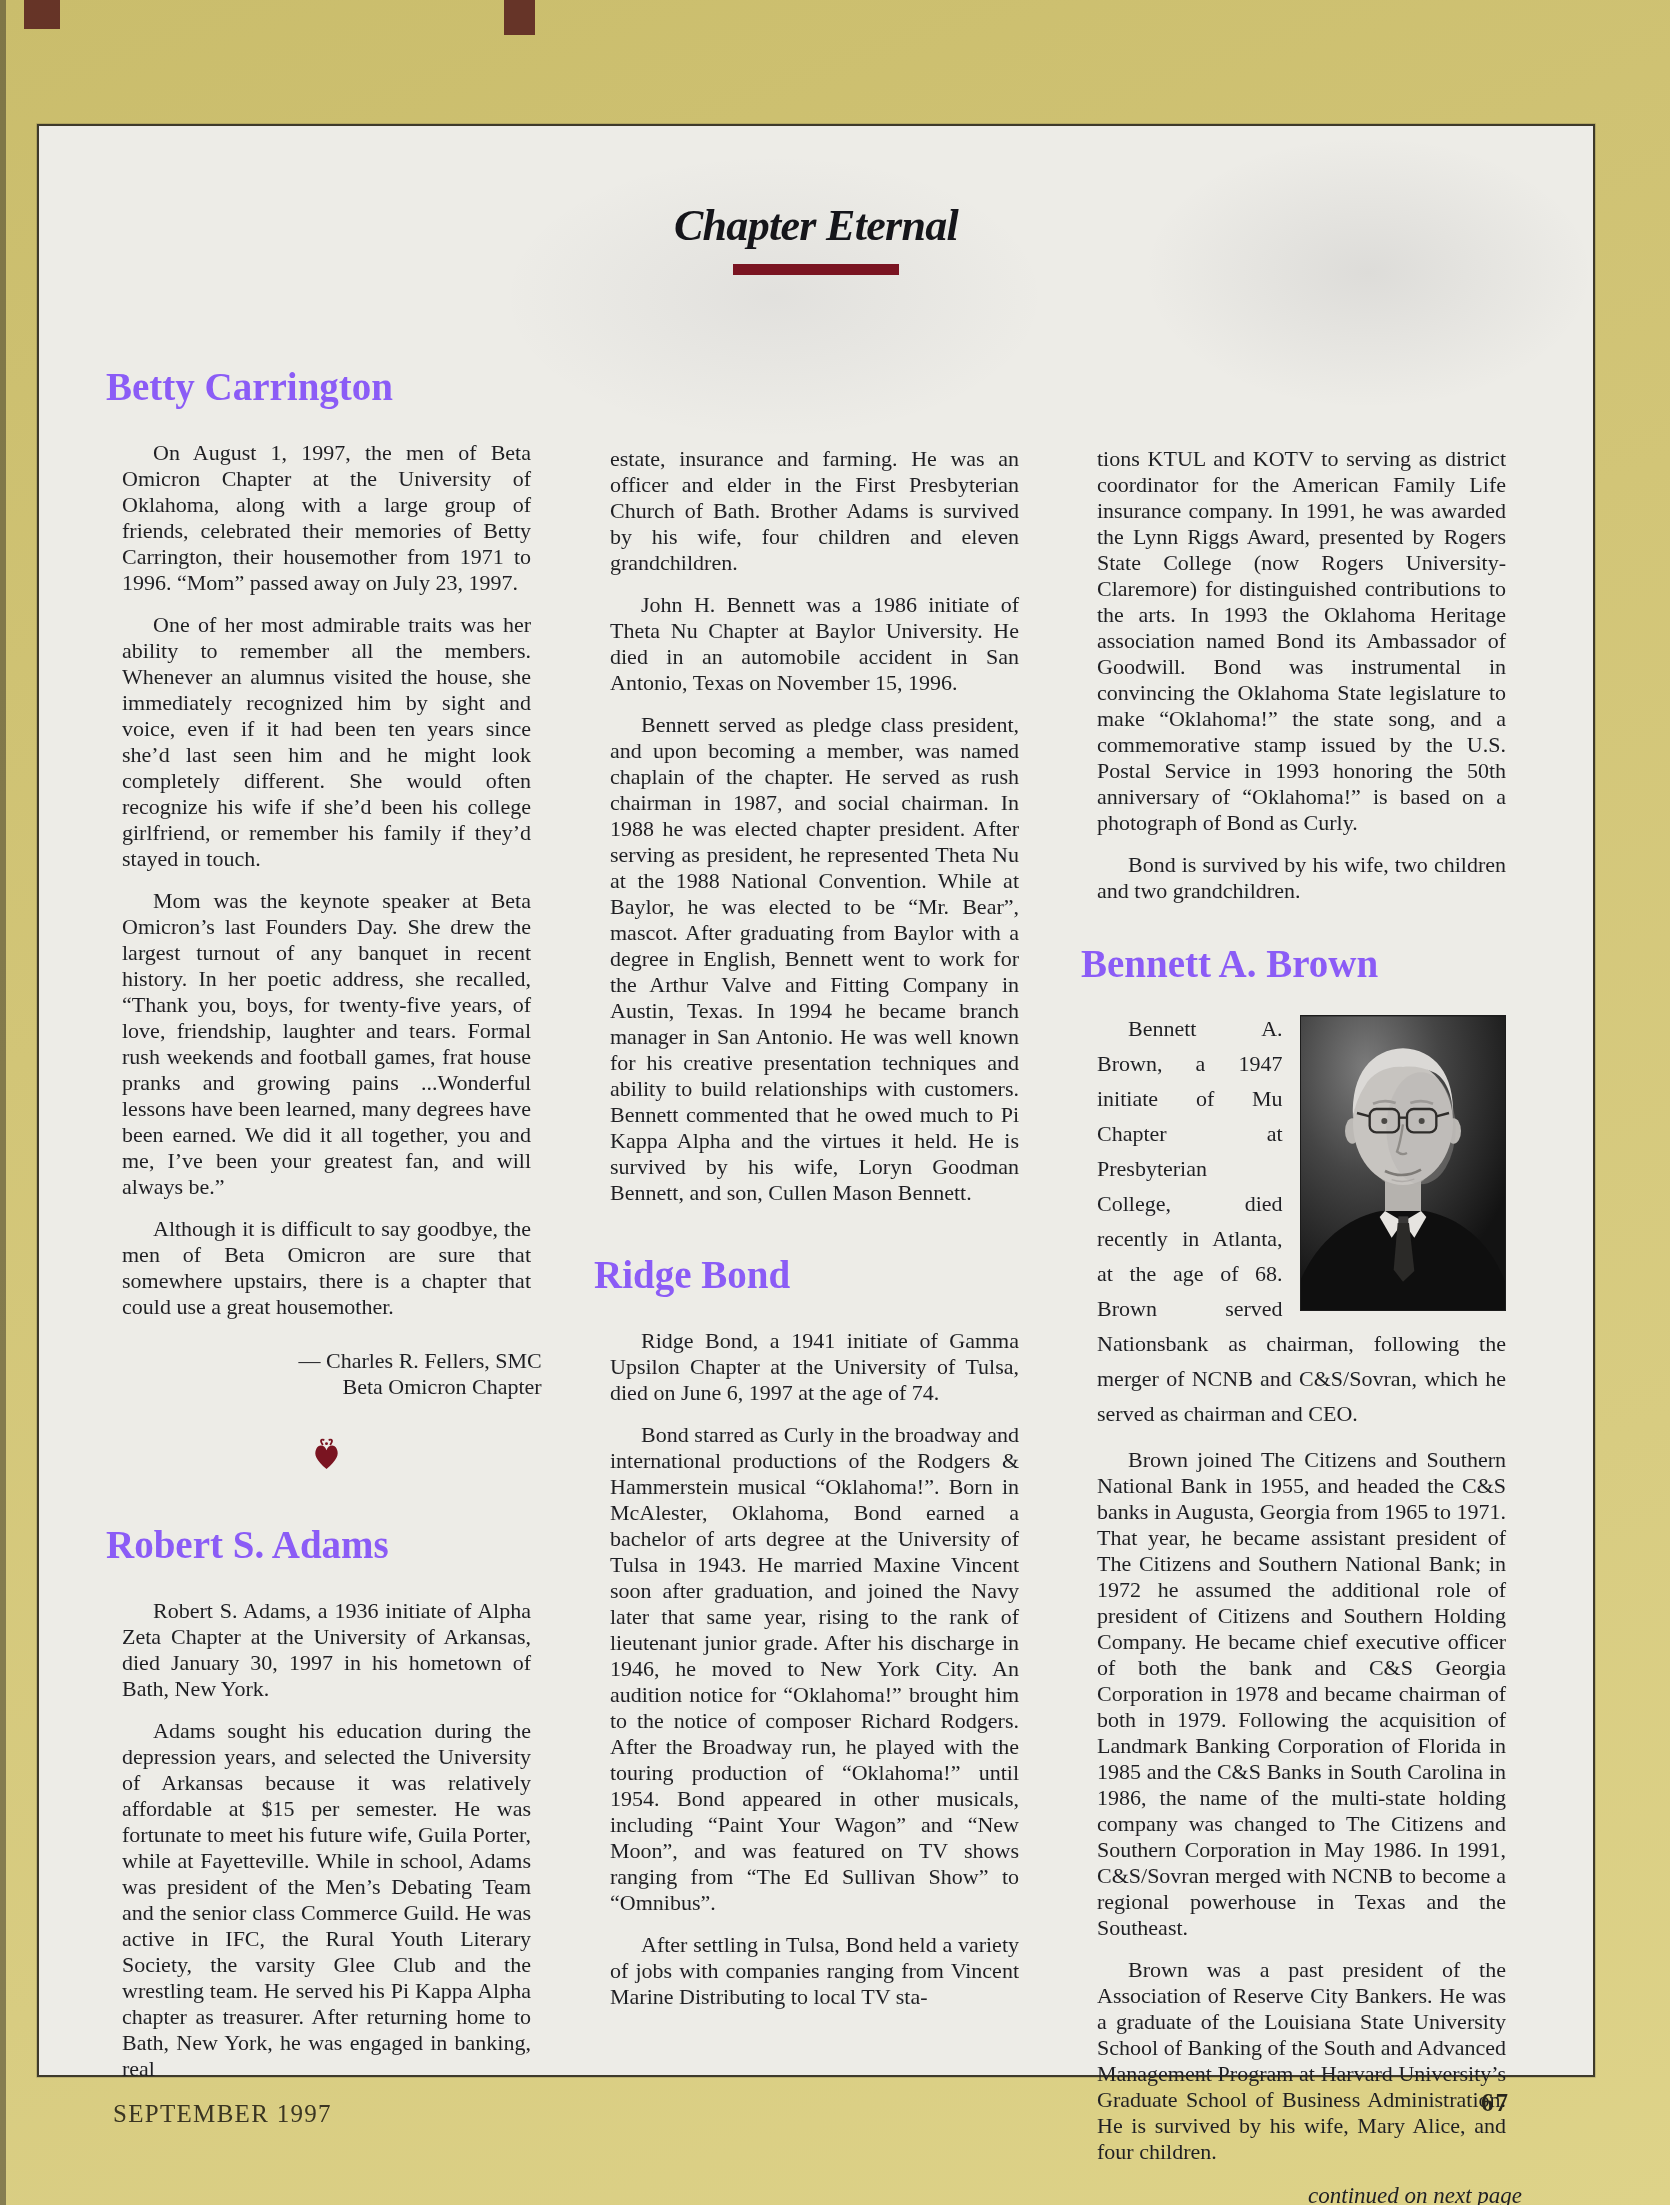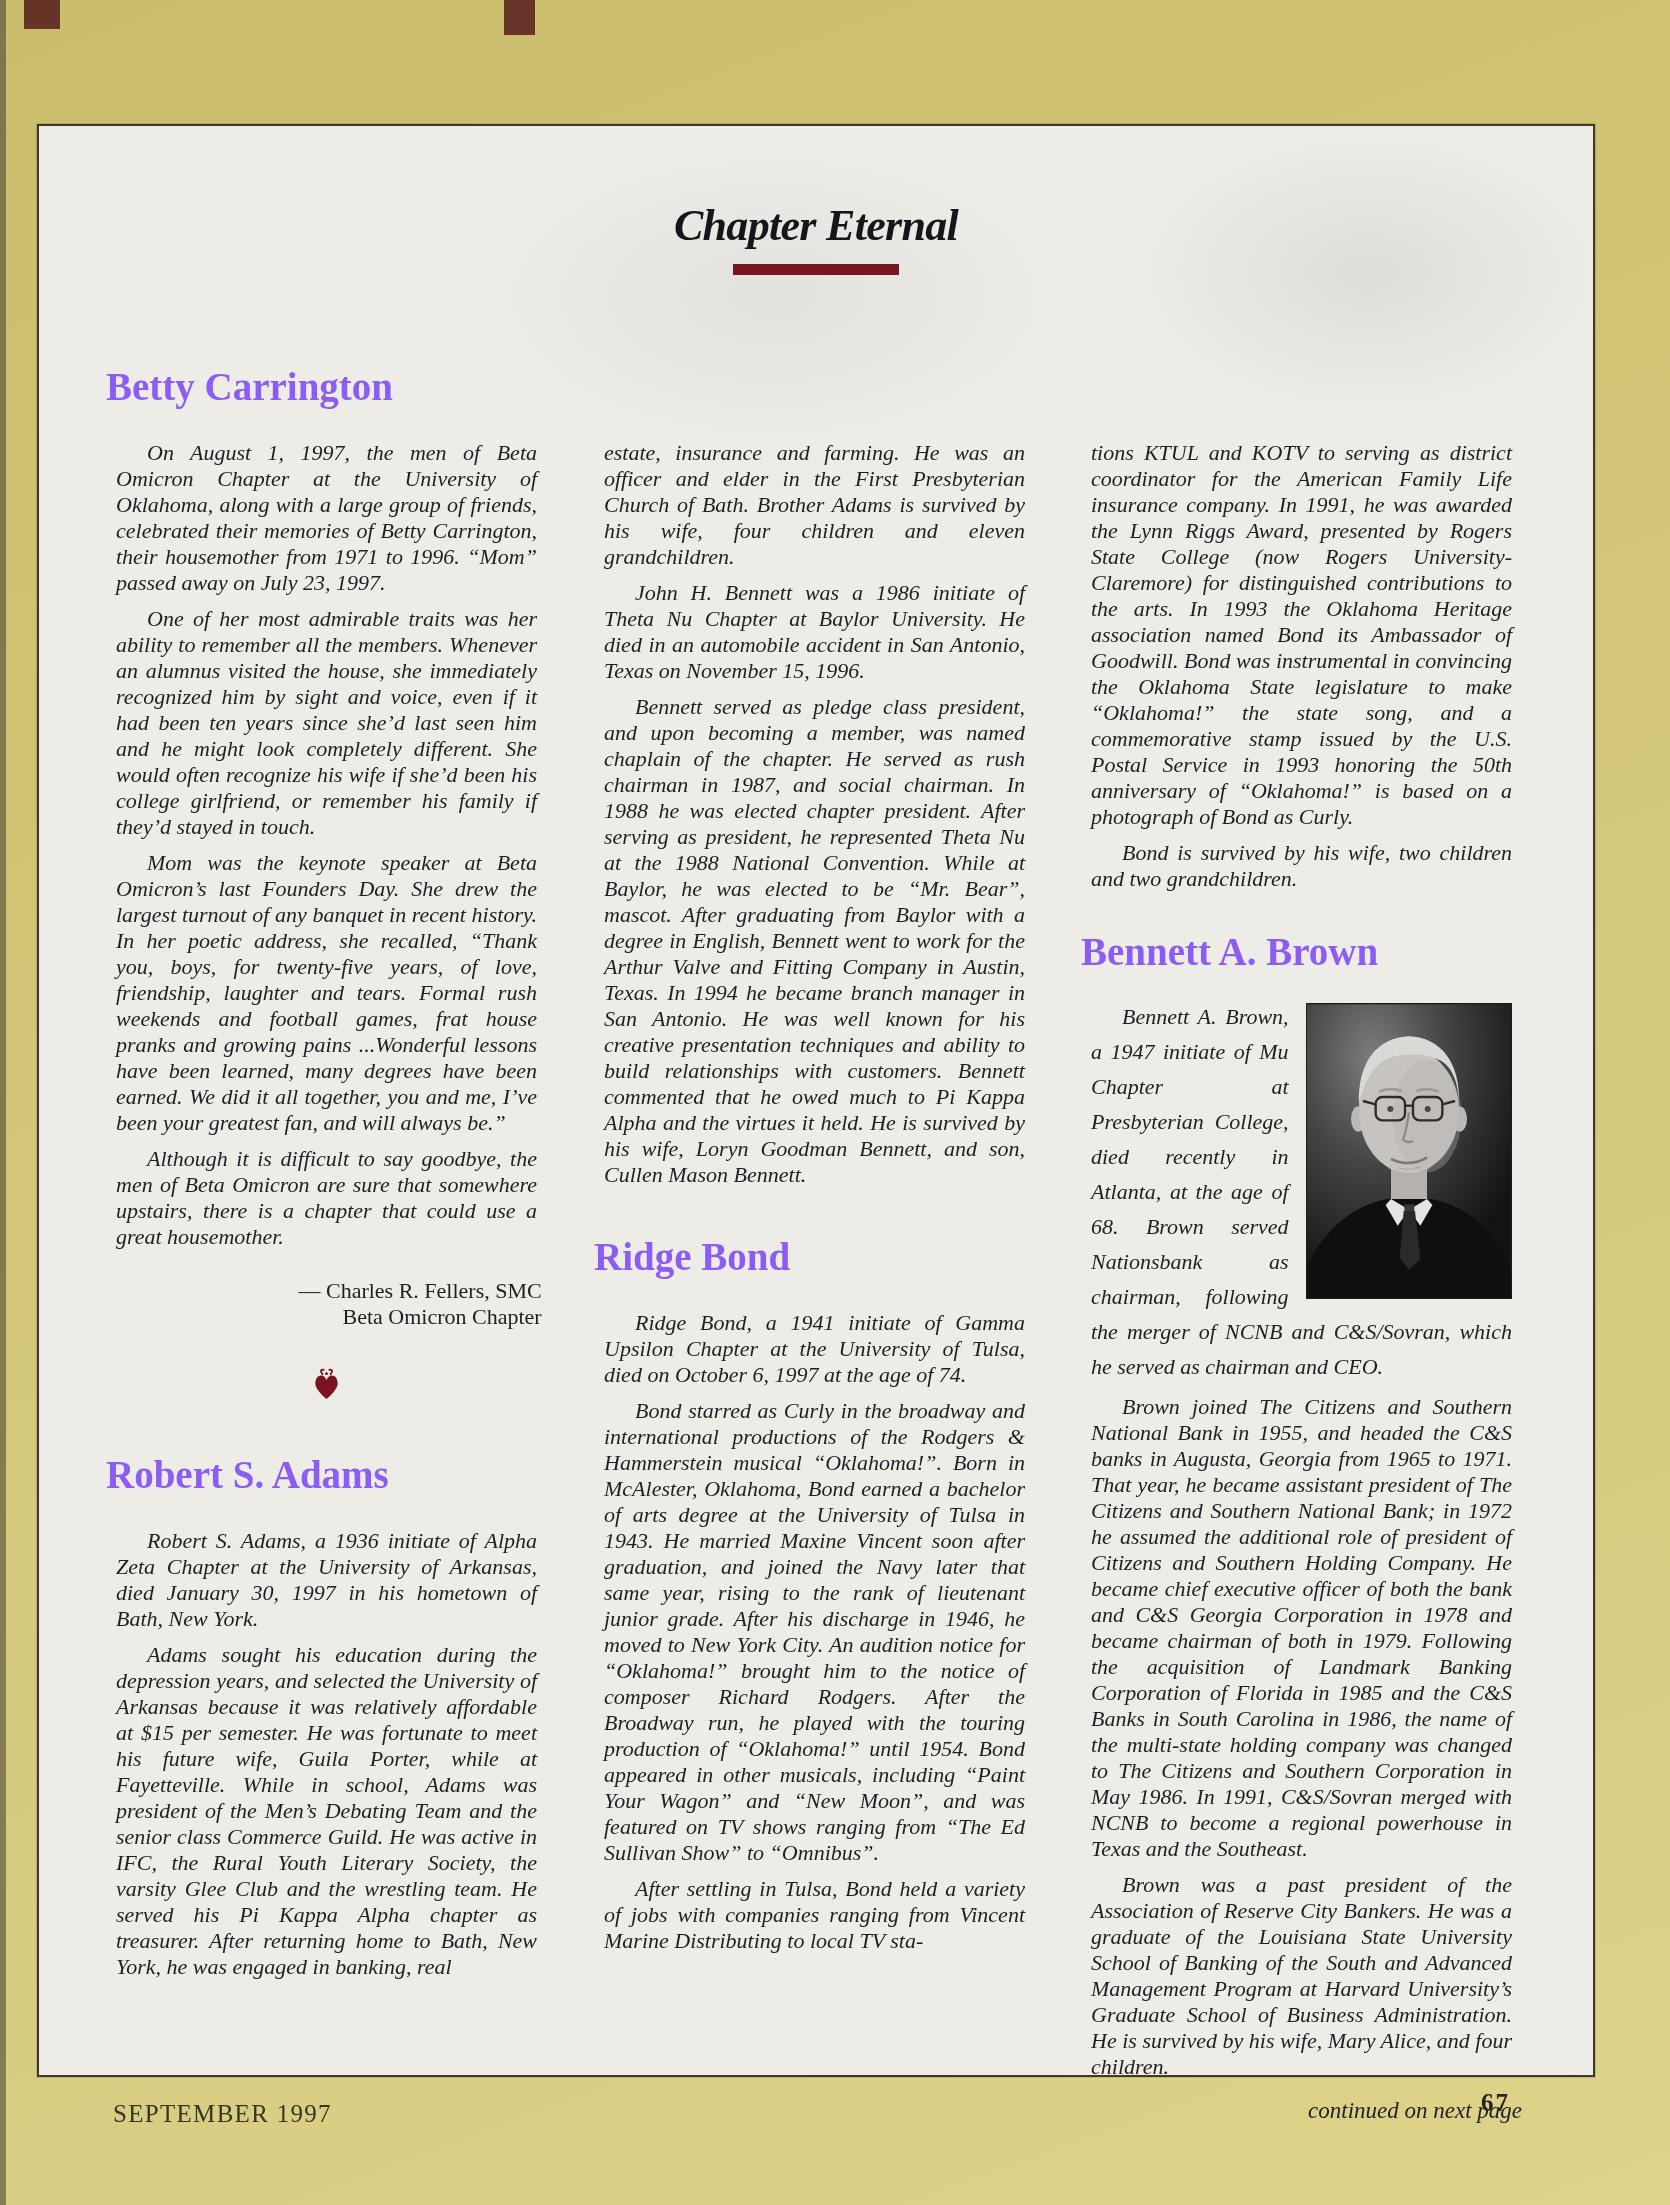--- a/index.html
+++ b/index.html
@@ -35,21 +35,21 @@
     font-size:22px; line-height:26px; color:#1f1f23; }
   .col--1 { left:67px;  top:241px; }
   .col--2 { left:555px;  top:304px; }
   .col--3 { left:1042px; top:304px; }
 
   .obit-heading { font-weight:bold; font-size:39px; line-height:40px;
     margin:49px 0 33px; text-align:left; color:#8b5cf6; }
   .col .obit-heading:first-child { margin-top:0; }
   .col--3 .obit-heading { margin:40px 0 27px; }
 
-  .body-para { margin:10px; text-indent:31px;font-style:italic; }
+  .body-para { margin:16px; text-indent:31px; }
   .body-para.noindent { text-indent:0; }
   .body-para.with-photo { line-height:35px; }
 
   .signoff { margin-top:28px; text-align:right; padding-right:5.3px; line-height:26px; }
 
   .ornament { margin:37px 0 0; text-align:center; line-height:1; }
   .ornament svg { display:inline-block; }
 
   .portrait { float:right; width:204px; height:294px; margin:4px 0 8px 17.4px;
     border:1.3px solid #1c1c1c; background:#141414; }
@@ -96,21 +96,21 @@
   </svg></div>
         <h2 class="obit-heading">Robert S. Adams</h2>
         <p class="body-para">Robert S. Adams, a 1936 initiate of Alpha Zeta Chapter at the University of Arkansas, died January 30, 1997 in his hometown of Bath, New York.</p>
         <p class="body-para">Adams sought his education during the depression years, and selected the University of Arkansas because it was relatively affordable at $15 per semester. He was fortunate to meet his future wife, Guila Porter, while at Fayetteville. While in school, Adams was president of the Men’s Debating Team and the senior class Commerce Guild. He was active in IFC, the Rural Youth Literary Society, the varsity Glee Club and the wrestling team. He served his Pi Kappa Alpha chapter as treasurer. After returning home to Bath, New York, he was engaged in banking, real</p>
       </div>
     <div class="col col--2">
         <p class="body-para noindent">estate, insurance and farming. He was an officer and elder in the First Presbyterian Church of Bath. Brother Adams is survived by his wife, four children and eleven grandchildren.</p>
         <p class="body-para">John H. Bennett was a 1986 initiate of Theta Nu Chapter at Baylor University. He died in an automobile accident in San Antonio, Texas on November 15, 1996.</p>
         <p class="body-para">Bennett served as pledge class president, and upon becoming a member, was named chaplain of the chapter. He served as rush chairman in 1987, and social chairman. In 1988 he was elected chapter president. After serving as president, he represented Theta Nu at the 1988 National Convention. While at Baylor, he was elected to be “Mr. Bear”, mascot. After graduating from Baylor with a degree in English, Bennett went to work for the Arthur Valve and Fitting Company in Austin, Texas. In 1994 he became branch manager in San Antonio. He was well known for his creative presentation techniques and ability to build relationships with customers. Bennett commented that he owed much to Pi Kappa Alpha and the virtues it held. He is survived by his wife, Loryn Goodman Bennett, and son, Cullen Mason Bennett.</p>
         <h2 class="obit-heading">Ridge Bond</h2>
-        <p class="body-para">Ridge Bond, a 1941 initiate of Gamma Upsilon Chapter at the University of Tulsa, died on October 6, 1997 at the age of 74.</p>
+        <p class="body-para">Ridge Bond, a 1941 initiate of Gamma Upsilon Chapter at the University of Tulsa, died on June 6, 1997 at the age of 74.</p>
         <p class="body-para">Bond starred as Curly in the broadway and international productions of the Rodgers &amp; Hammerstein musical “Oklahoma!”. Born in McAlester, Oklahoma, Bond earned a bachelor of arts degree at the University of Tulsa in 1943. He married Maxine Vincent soon after graduation, and joined the Navy later that same year, rising to the rank of lieutenant junior grade. After his discharge in 1946, he moved to New York City. An audition notice for “Oklahoma!” brought him to the notice of composer Richard Rodgers. After the Broadway run, he played with the touring production of “Oklahoma!” until 1954. Bond appeared in other musicals, including “Paint Your Wagon” and “New Moon”, and was featured on TV shows ranging from “The Ed Sullivan Show” to “Omnibus”.</p>
         <p class="body-para">After settling in Tulsa, Bond held a variety of jobs with companies ranging from Vincent Marine Distributing to local TV sta-</p>
       </div>
     <div class="col col--3">
         <p class="body-para noindent">tions KTUL and KOTV to serving as district coordinator for the American Family Life insurance company. In 1991, he was awarded the Lynn Riggs Award, presented by Rogers State College (now Rogers University-Claremore) for distinguished contributions to the arts. In 1993 the Oklahoma Heritage association named Bond its Ambassador of Goodwill. Bond was instrumental in convincing the Oklahoma State legislature to make “Oklahoma!” the state song, and a commemorative stamp issued by the U.S. Postal Service in 1993 honoring the 50th anniversary of “Oklahoma!” is based on a photograph of Bond as Curly.</p>
         <p class="body-para">Bond is survived by his wife, two children and two grandchildren.</p>
         <h2 class="obit-heading">Bennett A. Brown</h2>
         <p class="body-para with-photo"><span class="portrait" title="Black and white head-and-shoulders portrait of Bennett A. Brown, an elderly man with white hair and glasses wearing a dark suit and tie">
     <svg viewBox="0 0 306 440" xmlns="http://www.w3.org/2000/svg">
       <defs>

